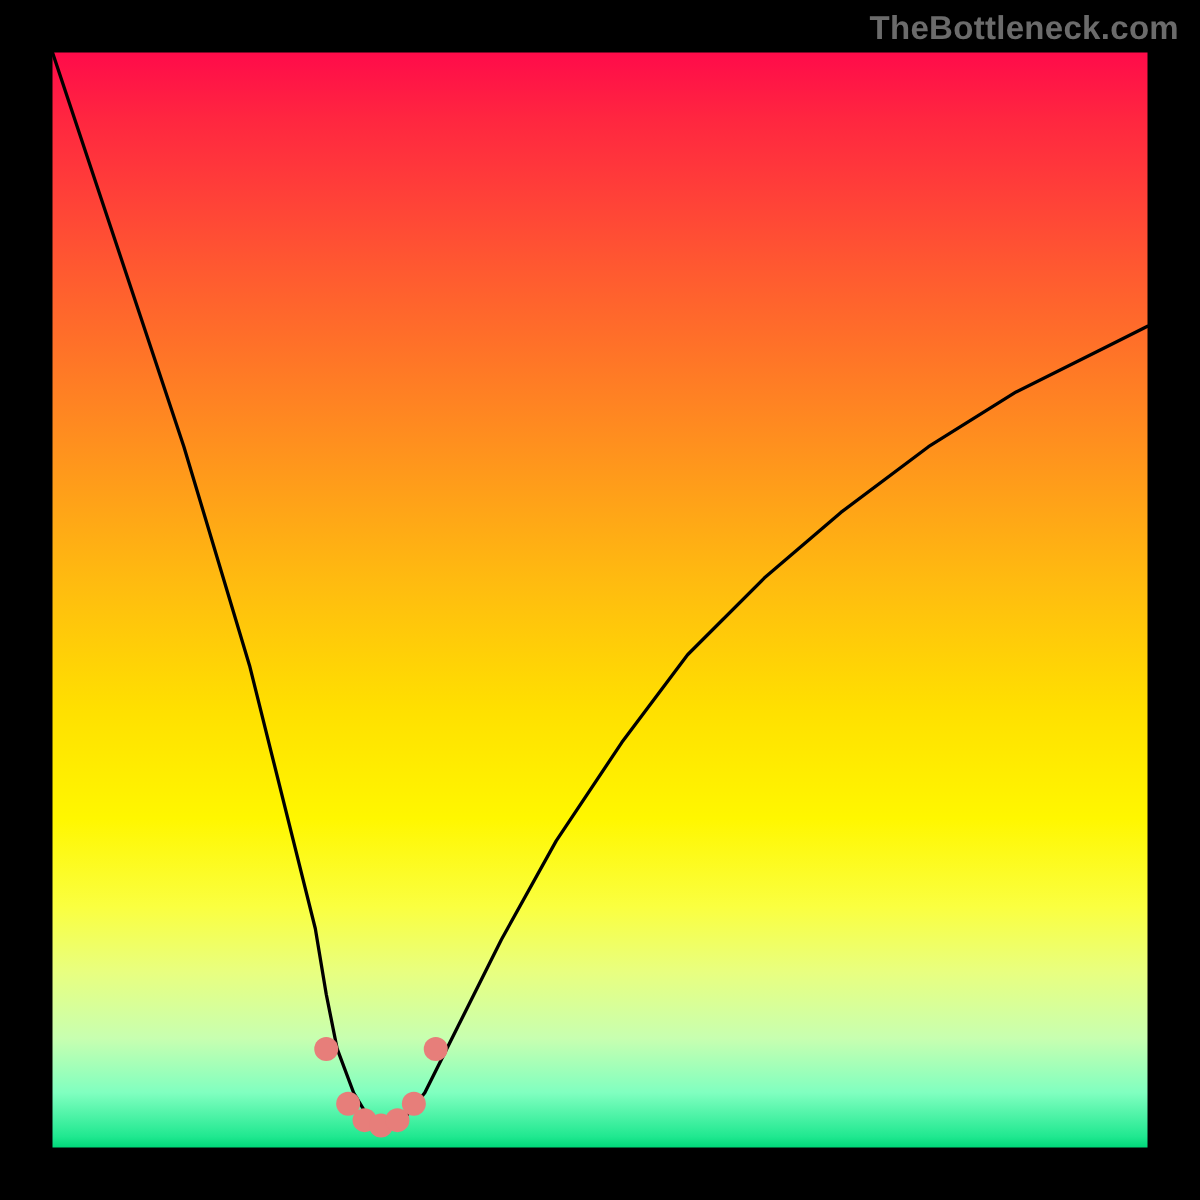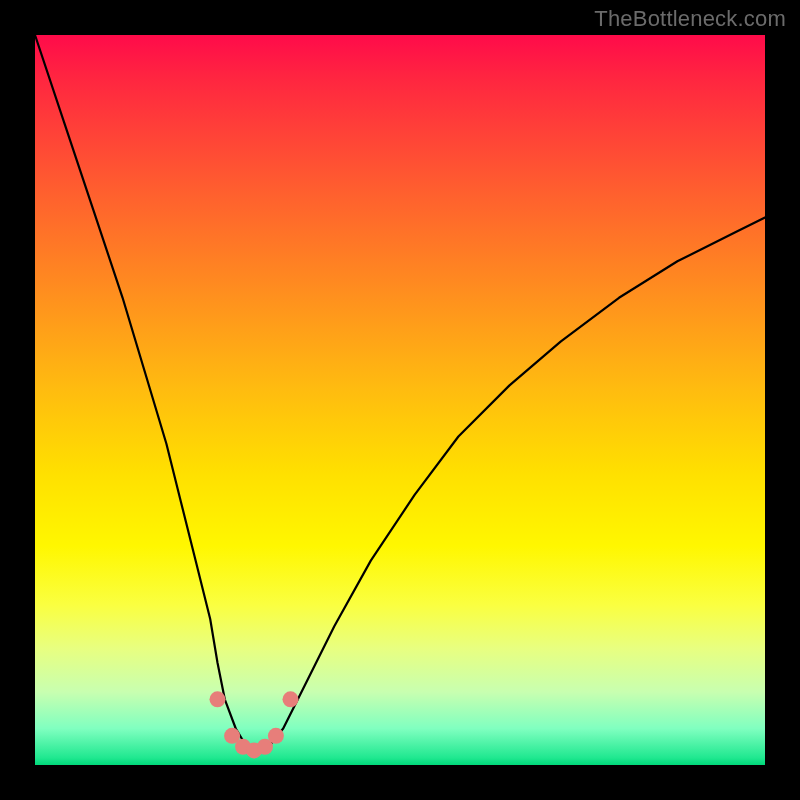--- a/index.html
+++ b/index.html
@@ -39,21 +39,21 @@
       #20e890 99%,
       #00d87a 100%
     );
   }
   .watermark {
     position: absolute;
     top: 6px;
     right: 14px;
     font-family: Arial, Helvetica, sans-serif;
     font-size: 22px;
-    font-weight: 400;
+    font-weight: 700;
     color: #6b6b6b;
     letter-spacing: 0.2px;
     user-select: none;
   }
   svg.curve-layer {
     position: absolute;
     left: 35px;
     top: 35px;
     width: 730px;
     height: 730px;

